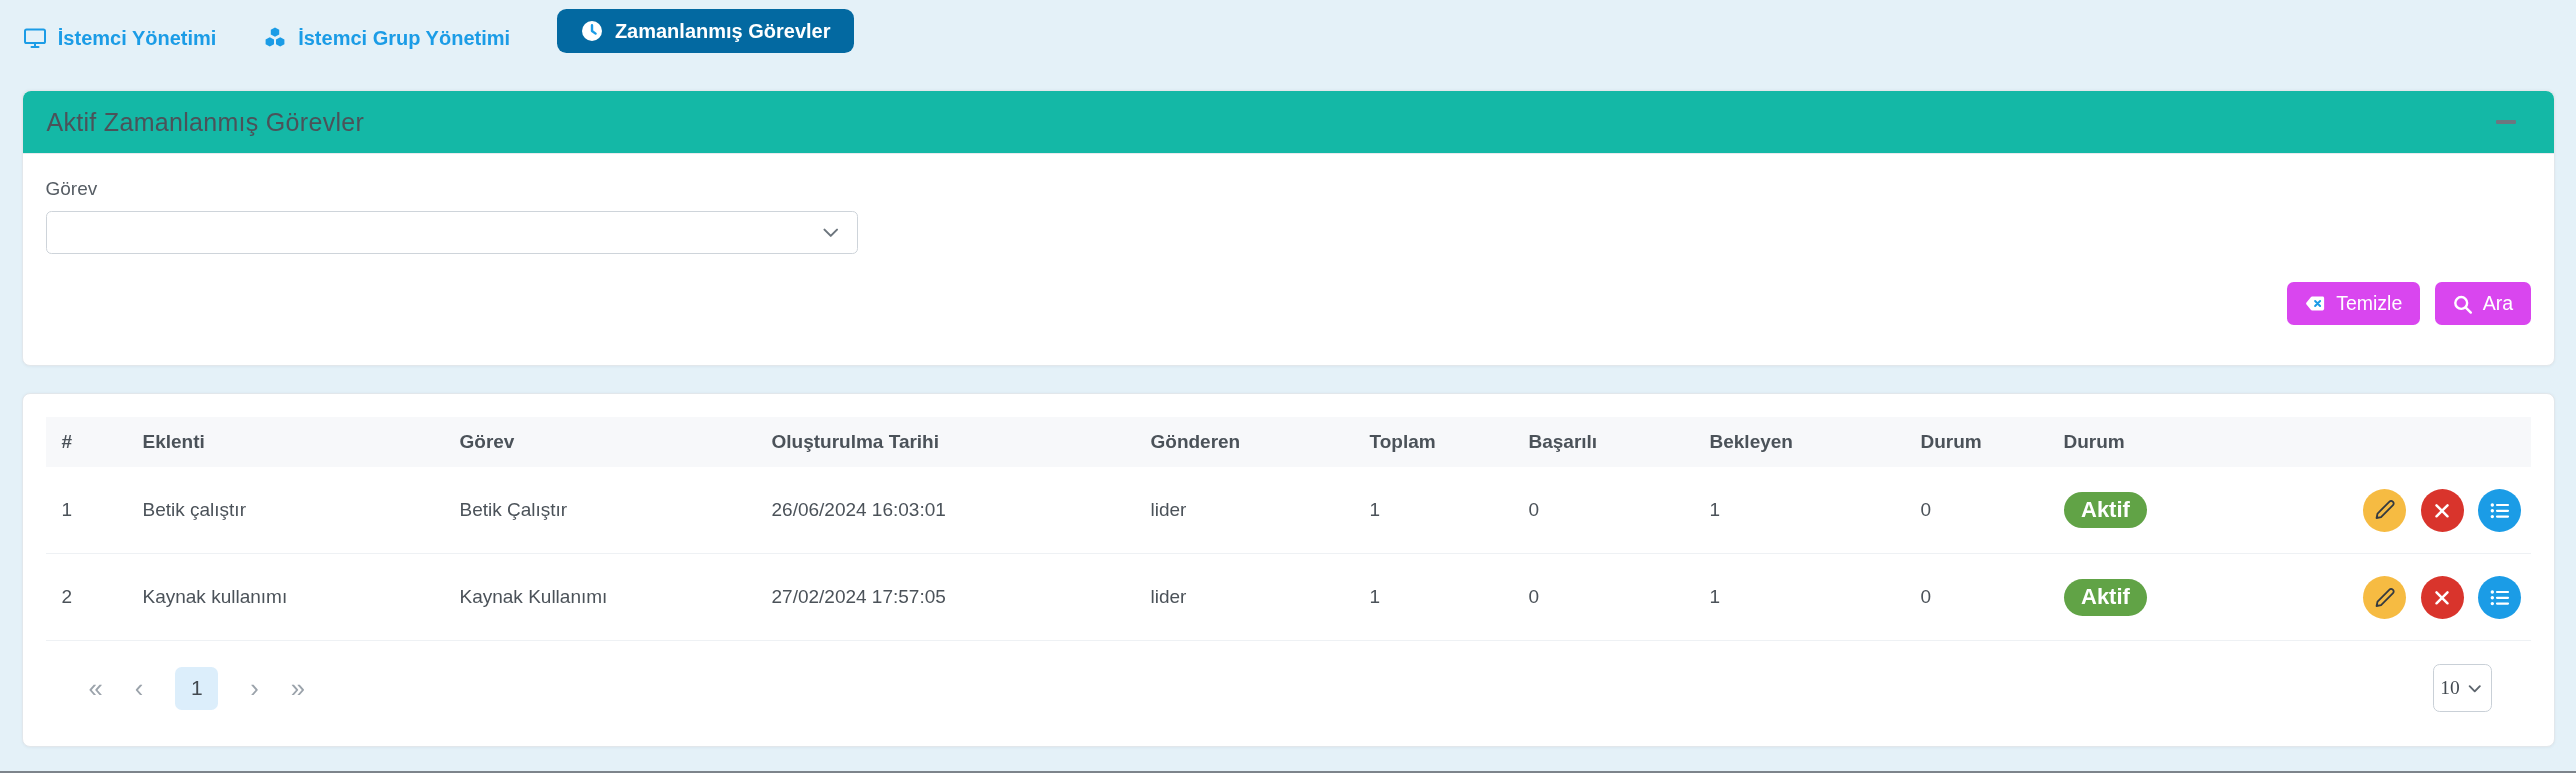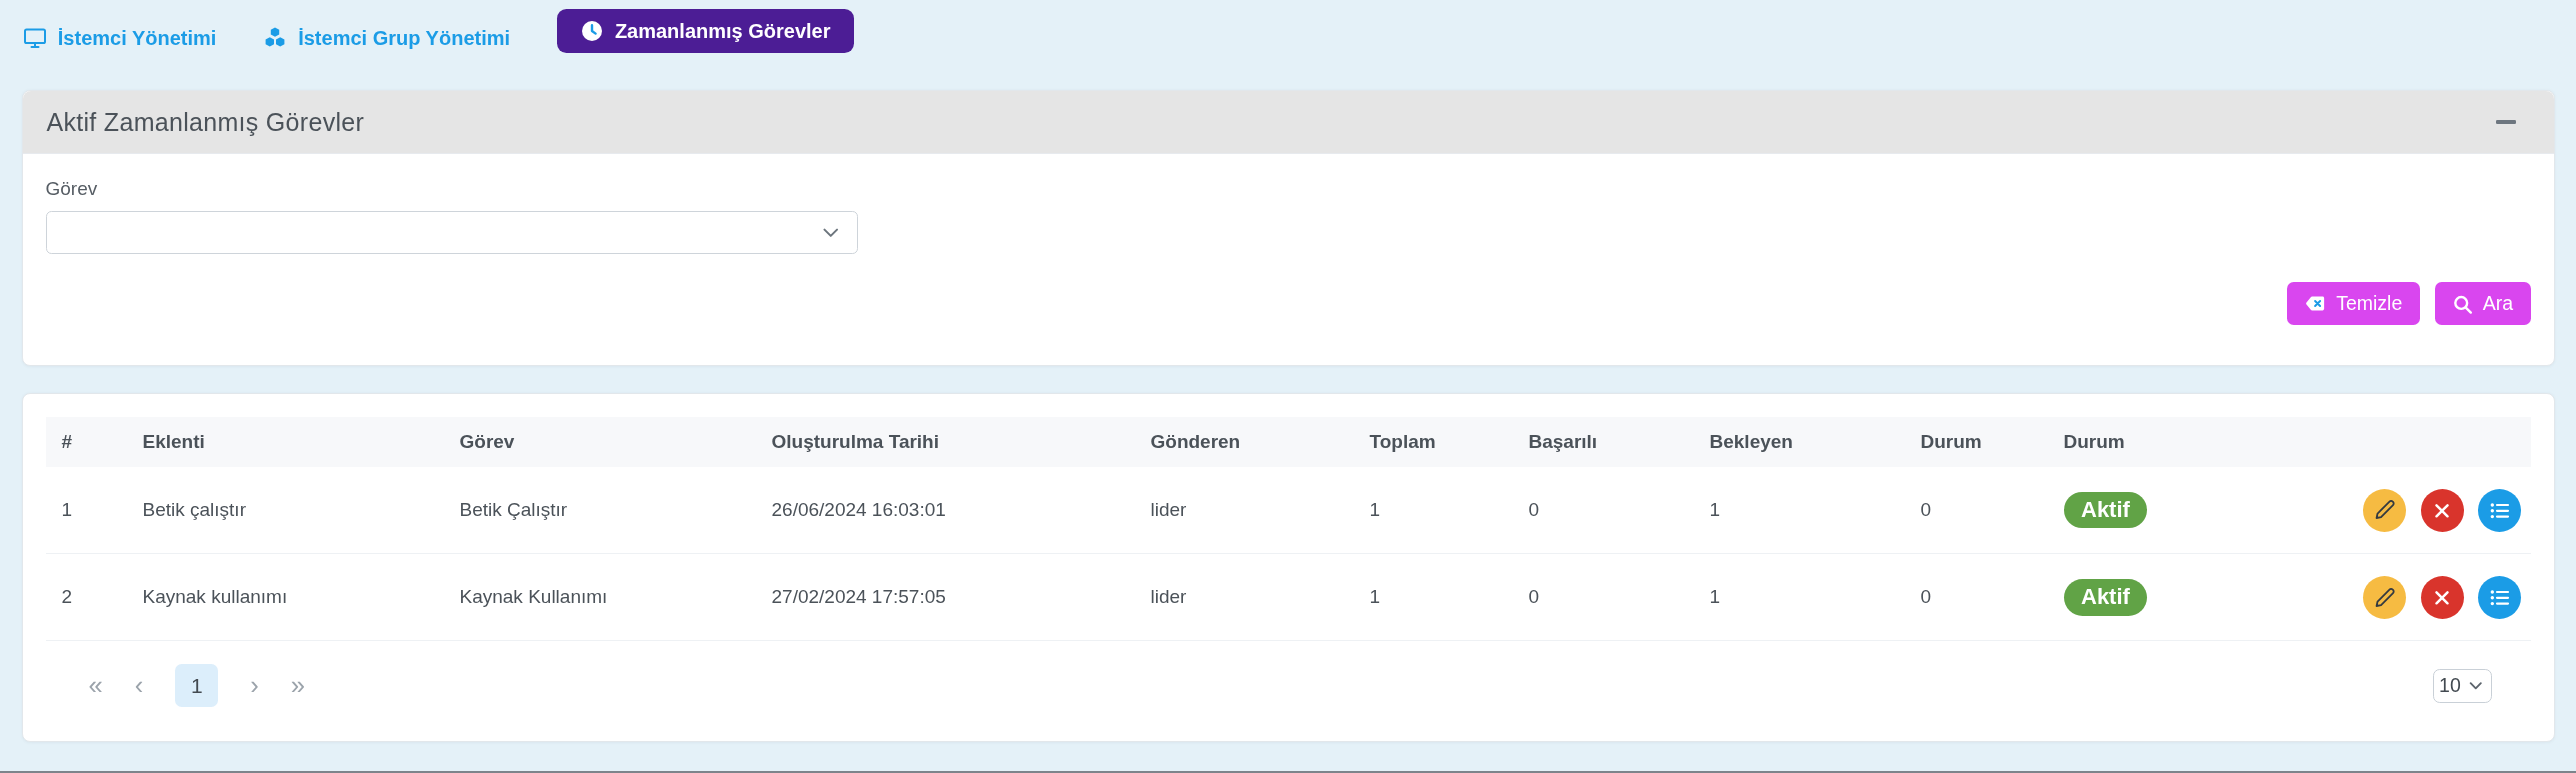--- a/index.html
+++ b/index.html
@@ -17,32 +17,32 @@
   }
 
   
   .topnav { display:flex; height:67px; padding:9.4px 23px 0; gap:47px; }
   .nav-tab {
     display:inline-flex; align-items:center; gap:10.8px;
     color:#1b9ce6; font-size:20px; font-weight:700; cursor:pointer; white-space:nowrap;
   }
   .nav-tab svg { width:24px; height:24px; flex:0 0 auto; }
   .nav-tab.active {
-    background:#4c1d95; color:#fff; height:44px; padding:0 23px; border-radius:9.4px;
+    background:#0369a1; color:#fff; height:44px; padding:0 23px; border-radius:9.4px;
   }
 
   
   .panel {
     background:#fff; border:0.7px solid #e2e7eb; border-radius:8px;
     margin:0 21.5px; box-shadow:0 0.7px 2.7px rgba(60,80,100,0.06);
   }
   .filter-panel { margin-top:23px; }
   .panel-header {
     display:flex; justify-content:space-between; align-items:center;
-    background:#e5e5e5; border-bottom:0.7px solid #e7eaee;
+    background:#14b8a6; border-bottom:0.7px solid #e7eaee;
     border-radius:8px 8px 0 0; padding:0 34px 0 24px; height:63px;
   }
   .panel-title { font-size:25px; font-weight:500; color:#4b5259; letter-spacing:0.3px; }
   .collapse-btn { display:flex; align-items:center; justify-content:center; width:27px; height:27px; cursor:pointer; background:none; border:none; }
   .minus-bar { width:20px; height:3.4px; background:#6d767f; border-radius:1.3px; }
 
   .panel-body { padding:24px 23px 0; }
   .filters-row { display:flex; gap:21.5px; }
   .field { display:flex; flex-direction:column; }
   .field-label { font-size:19px; color:#565d64; margin-bottom:10.8px; }
@@ -111,23 +111,23 @@
   .page-arrow {
     font-size:25.6px; color:#9ba3ab; cursor:pointer; user-select:none;
     background:none; border:none; font-family:inherit; line-height:1;
   }
   .page-current {
     width:43px; height:43px; background:#dceefb; border-radius:6.7px;
     color:#434a51; font-size:21px; display:flex; align-items:center; justify-content:center;
     cursor:pointer;
   }
   .page-size {
-    width:59px; height:34px; border:0.7px solid #c9d0d7; border-radius:6.7px;
+    width:59px; height:48px; border:0.7px solid #c9d0d7; border-radius:6.7px;
     background:#fff; display:flex; align-items:center; justify-content:center; gap:6.7px;
-    font-size:19.5px; color:#434a51; cursor:pointer;
+    font-size:19.5px; color:#434a51; cursor:pointer;font-family:Liberation Serif, serif;
   }
   .page-size svg { width:17.5px; height:17.5px; }
 </style>
 </head>
 <body>
 
 <nav class="topnav">
   <div class="nav-tab">
     <span style="display:inline-flex;">
       <svg viewBox="0 0 24 24" fill="none" stroke="currentColor" stroke-width="2" stroke-linecap="round">

